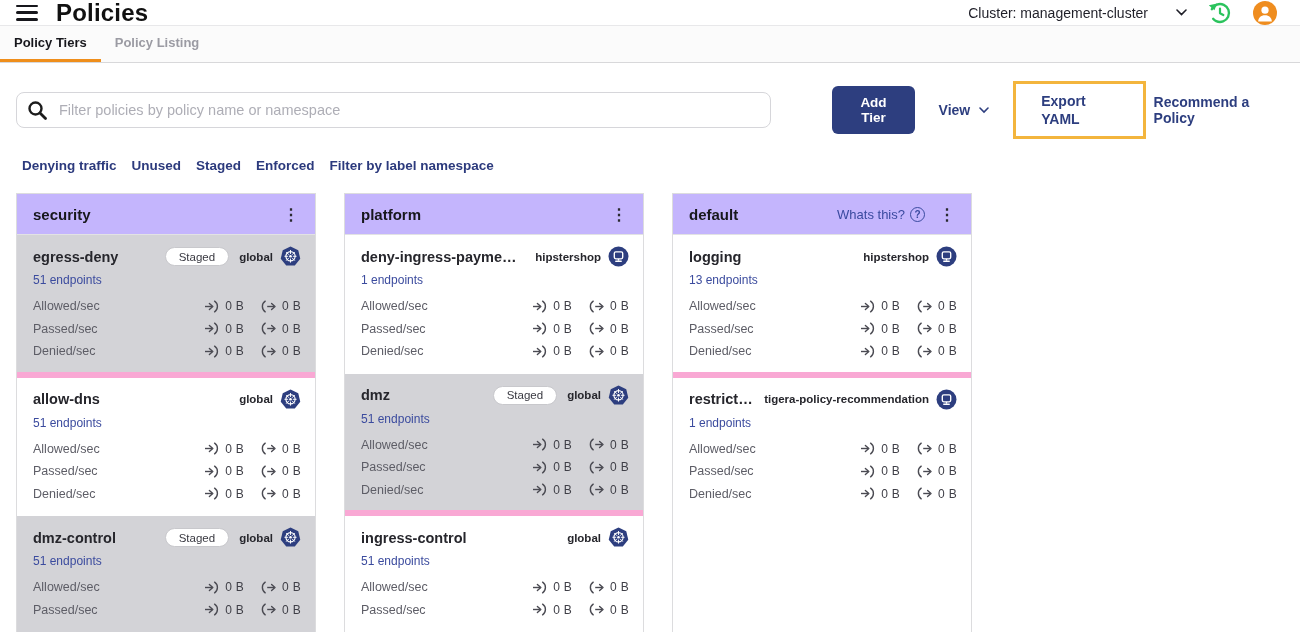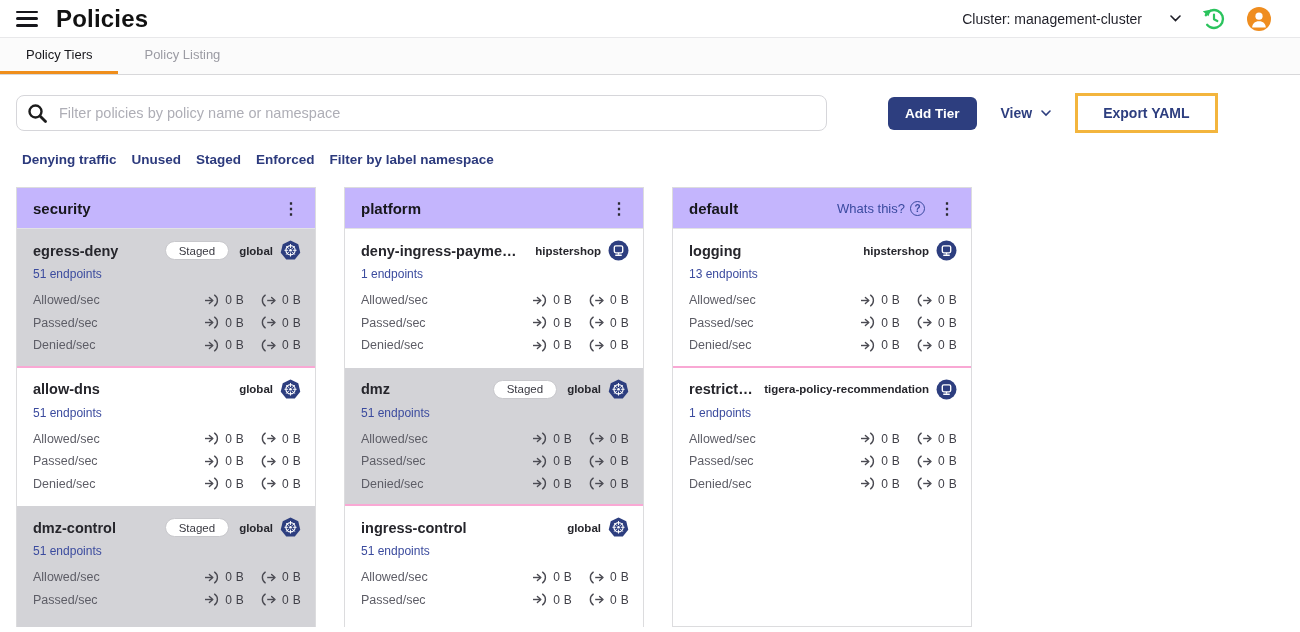--- a/index.html
+++ b/index.html
@@ -6,34 +6,34 @@
   html,body { width:1300px; height:632px; overflow:hidden; background:#fff;
               font-family:"Liberation Sans", sans-serif; }
 
   :root {
     --navy:#2d3e7f; --link:#3b4b9e; --orange:#ef8e1b; --gold:#f3b53d;
     --staged-bg:#d3d3d7; --green:#2bc35d; --avatar:#ef8d1f;
     --txt:#23232a; --muted:#5d5d66; --border:#dcdcde;
   }
 
   
-  .topbar { height:38px; display:flex; align-items:center; padding:0 28px 0 16px;
+  .topbar { height:26px; display:flex; align-items:center; padding:0 22px 0 16px;
             border-bottom:1px solid #e8e8ea; background:#fff; }
   .hamburger { width:22px; height:16px; display:flex; flex-direction:column;
                justify-content:space-between; cursor:pointer; margin-right:18px; }
   .hamburger span { height:2.6px; background:#17171c; border-radius:2px; }
   .app-title { font-size:24px; font-weight:700; color:#111; letter-spacing:.2px; }
   .topbar-right { margin-left:auto; display:flex; align-items:center; gap:20px; }
   .cluster { display:flex; align-items:center; gap:28px; font-size:14px; color:#1f1f28; cursor:pointer; }
   .icon-btn { display:flex; align-items:center; cursor:pointer; }
 
   
   .tabbar { height:37px; background:#fbfbfb; border-bottom:1px solid #d8d8da;
             display:flex; align-items:stretch; }
-  .tab { padding:0 26px; display:flex; align-items:center; font-size:13px; font-weight:400;
+  .tab { padding:0 14px; display:flex; align-items:center; font-size:13px; font-weight:700;
          color:#9b9ba3; cursor:pointer; border-bottom:3px solid transparent; }
   .tab.active { color:#17171c; border-bottom-color:var(--orange); }
 
   
   .toolbar { display:flex; align-items:center; padding:18px 22px 0 16px; }
   .searchwrap { position:relative; width:811px; }
   .searchwrap svg { position:absolute; left:11px; top:8px; }
   .search { width:100%; height:36px; border:1px solid #d6d6da; border-radius:8px;
             padding:0 12px 0 42px; font-size:14.5px; color:#333;
             font-family:"Liberation Sans", sans-serif; outline:none; }
@@ -63,21 +63,21 @@
   .tier-head-right { margin-left:auto; display:flex; align-items:center; gap:10px; }
   .whats-this { display:flex; align-items:center; gap:5px; color:#3a4a9f; font-size:13px;
                 cursor:pointer; }
   .help-circ { width:15px; height:15px; border:1.3px solid #3a4a9f; border-radius:50%;
                font-size:10px; display:flex; align-items:center; justify-content:center;
                color:#3a4a9f; font-weight:700; }
   .kebab { font-size:16px; font-weight:700; color:#2a2a30; cursor:pointer; padding:0 4px;
            line-height:1; }
 
   
-  .policy-card { padding:11px 14px 9px 16px; background:#fff; border-top:2px solid #f9a8d4;
+  .policy-card { padding:11px 14px 9px 16px; background:#fff; border-top:6px solid #f9a8d4;
                  cursor:pointer; }
   .policy-card:first-child { border-top:none; }
   .policy-card.staged-bg { background:var(--staged-bg); border-top:2px solid #fff; }
   .policy-card.staged-bg:first-child { border-top:none; }
   .card-title-row { display:flex; align-items:center; }
   .policy-name { font-size:14.5px; font-weight:600; color:#26262c; white-space:nowrap;
                  overflow:hidden; text-overflow:ellipsis; flex:1; min-width:0; }
   .badge-staged { background:#fff; border:1px solid #c8c8cc; border-radius:11px;
                   padding:2.5px 13px; font-size:11.5px; color:#3a3a42; margin-left:8px;
                   flex:none; }
@@ -150,20 +150,21 @@
     <button class="btn-primary">Add Tier</button>
     <div class="view-btn">
       <span>View</span>
       <svg width="10" height="7" viewBox="0 0 10 7">
         <polyline points="1,1 5,5 9,1" fill="none" stroke="#2d3e7f" stroke-width="1.6" stroke-linecap="round"></polyline>
       </svg>
     </div>
     <div class="export-box">
       <span>Export YAML</span>
     </div>
+    <div class="link-btn">Recommend a Policy</div>
   </div>
 </div>
 
 <div class="filters">
     <span class="filter-link">Denying traffic</span>
     <span class="filter-link">Unused</span>
     <span class="filter-link">Staged</span>
     <span class="filter-link">Enforced</span>
     <span class="filter-link">Filter by label namespace</span>
   </div>

